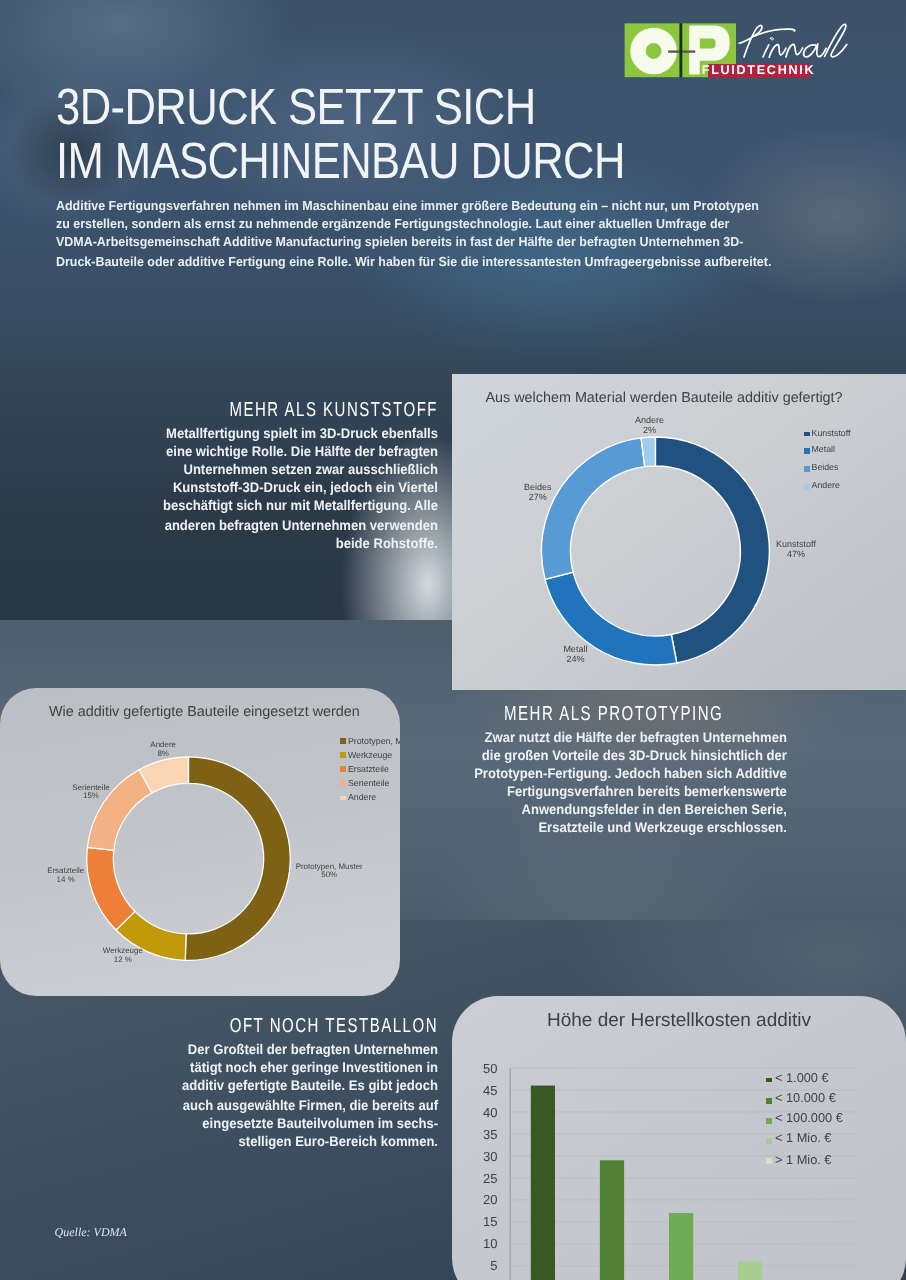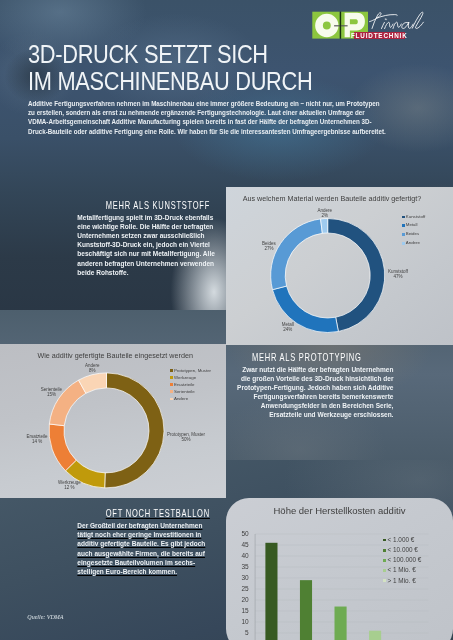--- a/index.html
+++ b/index.html
@@ -40,47 +40,47 @@
 
   
   #logo{position:absolute;left:310px;top:7px;width:140px;height:40px;}
   #logo-marks{position:absolute;left:0;top:0;width:140px;height:40px;}
   #logo-bar{position:absolute;left:44px;top:24.6px;width:50.5px;height:7.6px;background:#AC2440;
     color:#ffffff;font-size:6.3px;font-weight:700;letter-spacing:.85px;
     display:flex;align-items:center;justify-content:center;}
   #logo-script{position:absolute;left:59px;top:-0.5px;width:64px;height:28px;}
 
   
-  .block{position:absolute;}
+  .block{position:absolute;text-align:right;}
   .block h2{margin:0;font-weight:400;color:#ffffff;font-size:10.1px;letter-spacing:1.0px;
     line-height:12px;transform:scaleX(0.745);transform-origin:right top;}
     .block p{margin:1.0px 0 0 0;color:#eef2f5;font-size:7px;line-height:9.17px;font-weight:700;
     transform:scaleX(0.932);transform-origin:right top;}
   #block1{left:66.7px;top:199.8px;width:152px;}
   #block2{left:235.2px;top:351.5px;width:170px;text-align:right;}
   #block2 h2,#block2 p{transform-origin:left top;}
-  #block3{left:66.7px;top:508px;width:152px;text-decoration:underline;}
+  #block3{left:66.7px;top:508px;width:152px;}
 
   
   .panel{position:absolute;overflow:hidden;margin-top:34px;}
   #panel1{background:linear-gradient(142deg,#cfd5db 0%,#cccfd2 42%,#c4c8cd 72%,#bec2c8 100%);}
   #panel2{background:linear-gradient(170deg,#bcbec3 0%,#c0c3c8 40%,#c7cbd0 72%,#cccfd4 100%);}
   #panel3{background:linear-gradient(150deg,#cbced4 0%,#c5c9cf 45%,#bfc3c9 100%);}
   .panel .ctitle{position:absolute;left:0;width:100%;text-align:center;color:#404040;}
   .donutsvg,.barsvg{position:absolute;left:0;top:0;width:100%;height:100%;}
   .legend{position:absolute;font-size:4.4px;color:#3f3f3f;line-height:7.2px;}
   .legend .row{display:flex;align-items:center;white-space:nowrap;height:7.2px;}
   .legend .sw{width:2.9px;height:2.9px;margin-right:1.2px;flex:0 0 auto;}
 
   #panel1{left:226px;top:153px;width:227px;height:158px;}
   #ct1{top:7.2px;font-size:7.2px;transform:translateX(-7.5px);}
   #lg1{left:175.7px;top:25.6px;line-height:8.8px;}
   #lg1 .row{height:8.8px;}
 
-  #panel2{left:0px;top:310px;width:226px;height:154px;}
+  #panel2{left:0px;top:310px;width:200px;height:154px;border-radius:18px;}
   #ct2{top:7.1px;font-size:7.2px;transform:translateX(2.2px);}
   #lg2{left:169.9px;top:22.7px;}
 
   #panel3{left:226px;top:464px;width:227px;height:154px;border-radius:23px;}
   #ct3{top:7.4px;font-size:9.5px;line-height:11px;}
   #lg3{left:157px;top:36.9px;font-size:6.4px;line-height:10.2px;}
   #lg3 .row{height:10.2px;}
   #lg3 .sw{width:2.9px;height:2.9px;margin-right:1.6px;}
 
   #src{position:absolute;left:27.3px;top:614px;color:#dfe6ea;font-size:6px;font-style:italic;

